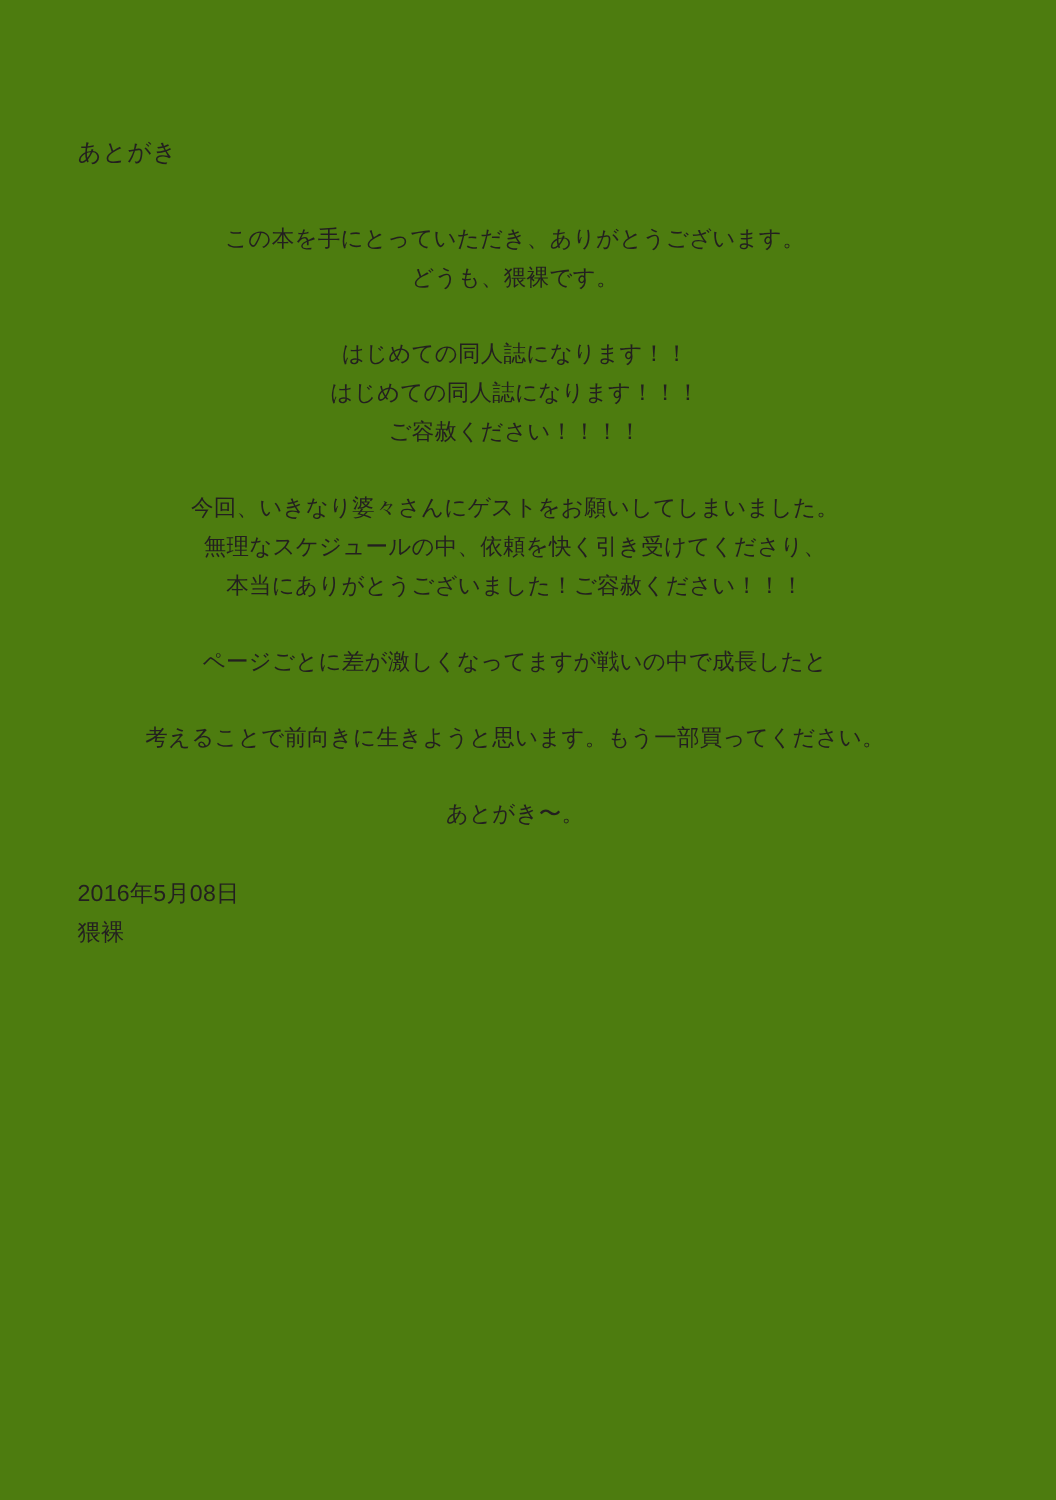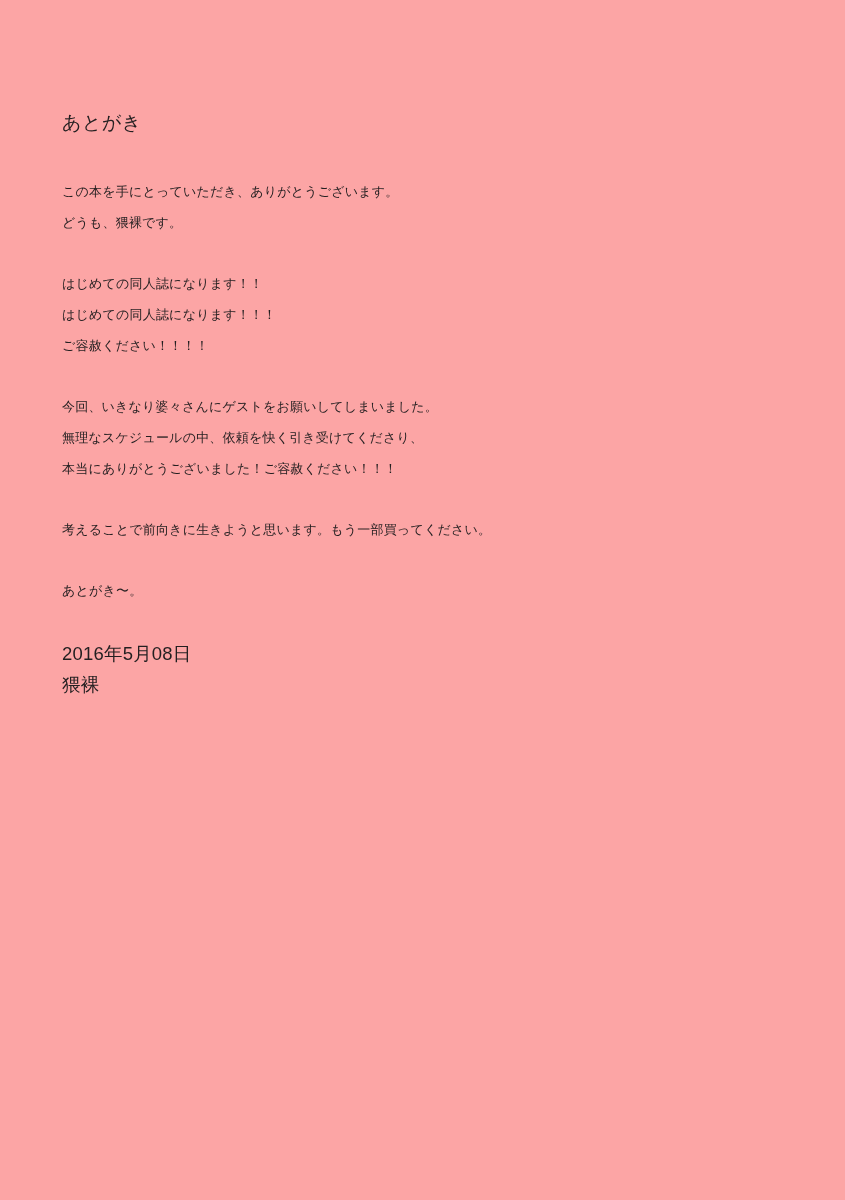--- a/index.html
+++ b/index.html
@@ -13,44 +13,45 @@
     font-family: "Liberation Sans", "DejaVu Sans", sans-serif;
     color: #231f20;
     position: relative;
     overflow: hidden;
   }
   .page {
     position: absolute;
     left: 0; top: 0;
     width: 845px;
     height: 1200px;
-    background: #fca5a5;
+    background: #4d7c0f;
     box-sizing: border-box;
   }
   .content {
     position: absolute;
     left: 62px;
     top: 108px;
     width: 700px;
   }
   .afterword-title {
     font-size: 19px;
     line-height: 30px;
     letter-spacing: 0.5px;
     margin: 0 0 38px 0;
     font-weight: 400;
   }
   .para {
     margin: 0 0 30px 0;
   }
   .para .line {
-    font-size: 13px;
+    font-size: 18px;
     line-height: 31px;
     letter-spacing: 0.2px;
     white-space: pre;
+    text-align: center;
   }
   .signature {
     margin-top: 32px;
   }
   .signature .line {
     font-size: 18.5px;
     line-height: 31px;
     letter-spacing: 0.2px;
     white-space: pre;
   }
@@ -74,20 +75,21 @@
       <div class="line">ご容赦ください！！！！</div>
     </div>
 
     <div class="para">
       <div class="line">今回、いきなり婆々さんにゲストをお願いしてしまいました。</div>
       <div class="line">無理なスケジュールの中、依頼を快く引き受けてくださり、</div>
       <div class="line">本当にありがとうございました！ご容赦ください！！！</div>
     </div>
 
     <div class="para">
+      <div class="line">ページごとに差が激しくなってますが戦いの中で成長したと</div>
     </div>
 
     <div class="para">
       <div class="line">考えることで前向きに生きようと思います。もう一部買ってください。</div>
     </div>
 
     <div class="para">
       <div class="line">あとがき〜。</div>
     </div>
 

